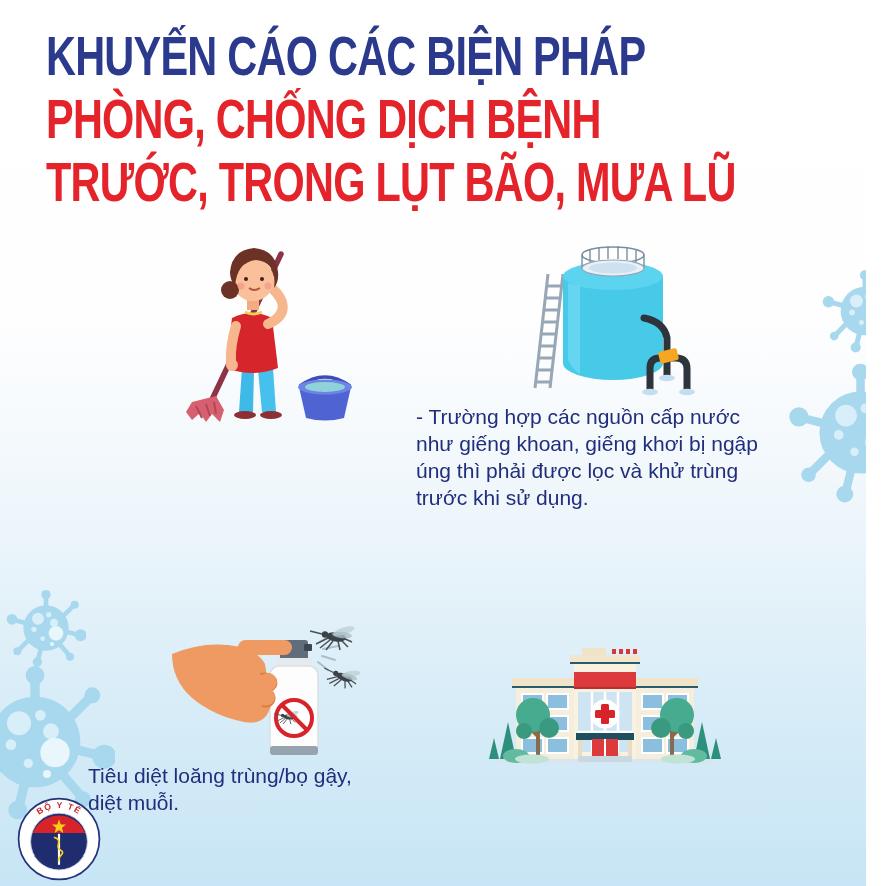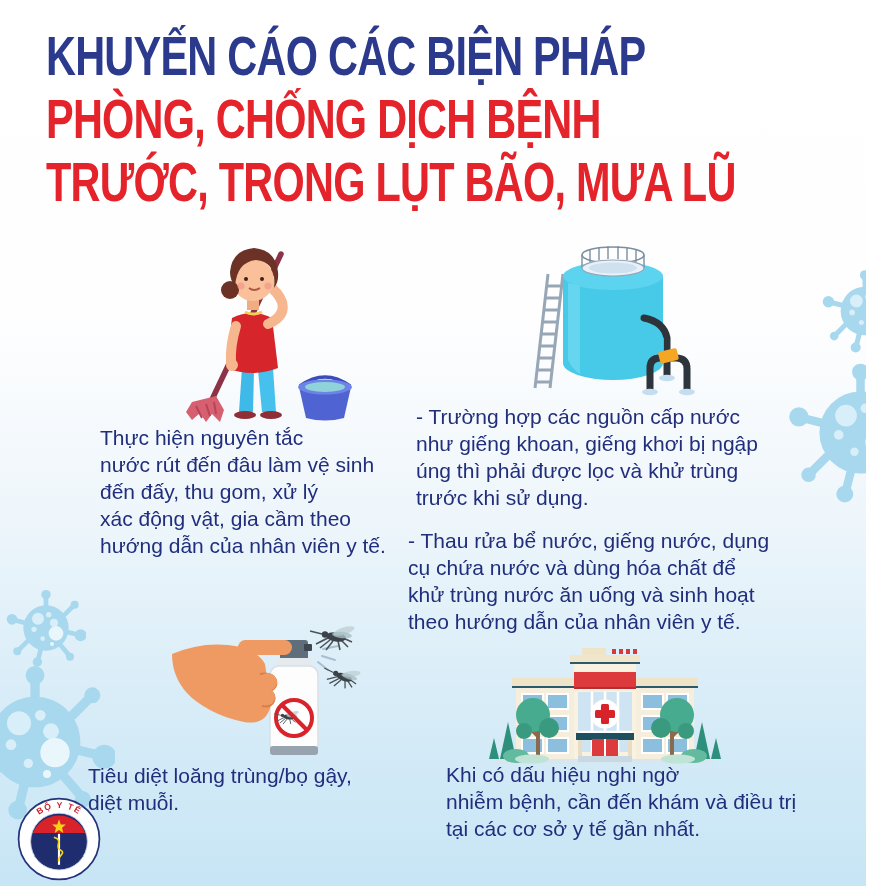--- a/index.html
+++ b/index.html
@@ -293,38 +293,26 @@
         <polygon points="208,131 216,94 224,131" fill="#2e8f7c"></polygon>
         <polygon points="225,131 230,110 235,131" fill="#2e8f7c"></polygon>
         <ellipse cx="30" cy="128" rx="13" ry="7" fill="#63bb9f"></ellipse>
         <ellipse cx="208" cy="128" rx="13" ry="7" fill="#63bb9f"></ellipse>
         <ellipse cx="46" cy="131" rx="17" ry="4.5" fill="#bfe3d4"></ellipse>
         <ellipse cx="192" cy="131" rx="17" ry="4.5" fill="#bfe3d4"></ellipse>
       </g>
     </svg>
   </div>
 
-  <div class="blurb" style="left:100px;top:424px;width:335px">Thực hiện nguyên tắc
-nước rút đến đâu làm vệ sinh
-đến đấy, thu gom, xử lý
-xác động vật, gia cầm theo
-hướng dẫn của nhân viên y tế.</div>
   <div class="blurb" style="left:416px;top:403px;width:452px">- Trường hợp các nguồn cấp nước
 như giếng khoan, giếng khơi bị ngập
 úng thì phải được lọc và khử trùng
 trước khi sử dụng.</div>
-  <div class="blurb" style="left:408px;top:527px;width:466px">- Thau rửa bể nước, giếng nước, dụng
-cụ chứa nước và dùng hóa chất để
-khử trùng nước ăn uống và sinh hoạt
-theo hướng dẫn của nhân viên y tế.</div>
   <div class="blurb" style="left:88px;top:762px;width:350px">Tiêu diệt loăng trùng/bọ gậy,
 diệt muỗi.</div>
-  <div class="blurb" style="left:446px;top:761px;width:400px">Khi có dấu hiệu nghi ngờ
-nhiễm bệnh, cần đến khám và điều trị
-tại các cơ sở y tế gần nhất.</div>
 
   <div class="illu" style="left:16px;top:796px">
     <svg viewBox="0 0 100 100" width="86" height="86">
       <defs>
         <path id="arcTop" d="M12,52 A38,38 0 0 1 88,52"></path>
         <path id="arcBottom" d="M16,58 A35,35 0 0 0 84,58"></path>
       </defs>
       <circle cx="50" cy="50" r="47" fill="#ffffff" stroke="#24337a" stroke-width="2"></circle>
       <circle cx="50" cy="53" r="33" fill="#1f2d6e" stroke="#c9d2e8" stroke-width="1"></circle>
       <path d="M19.5,43 A33,33 0 0 1 80.5,43 Z" fill="#d8232a"></path>

